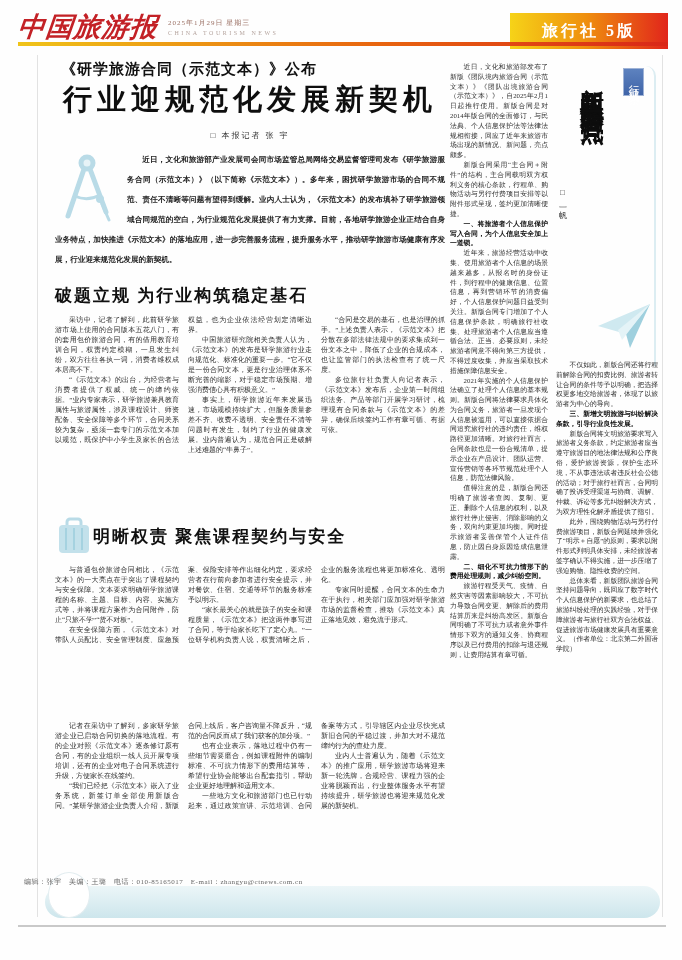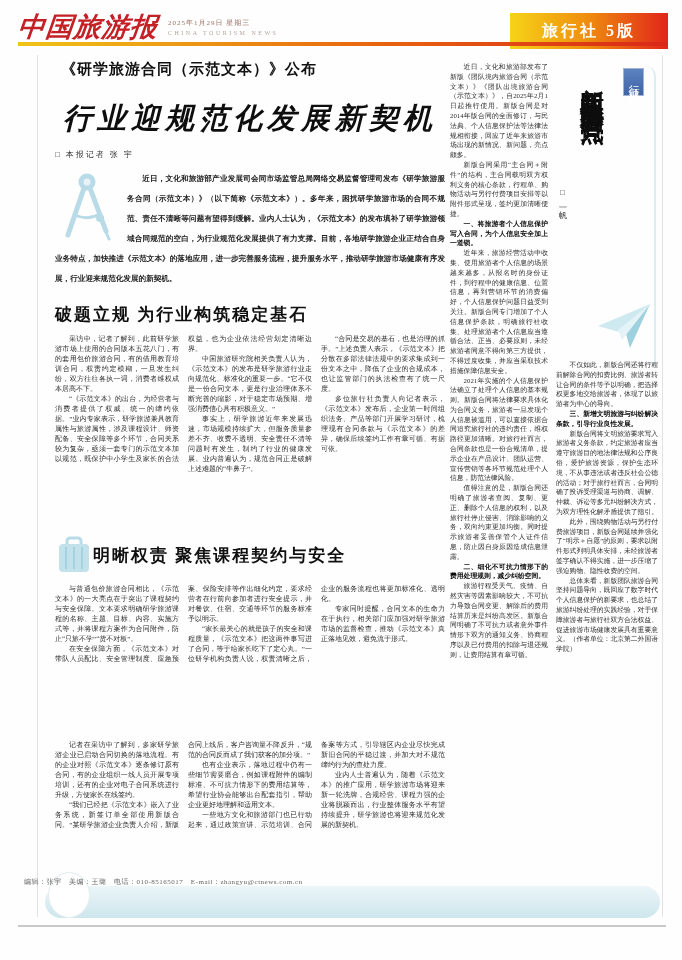--- a/index.html
+++ b/index.html
@@ -22,22 +22,22 @@
                background:linear-gradient(90deg,#f0c419 0%,#e8650f 55%,#d92718 100%); }
 
   
   .frame { position:absolute; left:37px; top:55px; width:626px; height:862px;
            border-left:1px solid #e2e2e2; border-right:1px solid #e2e2e2; }
 
   
   .main-art { position:absolute; left:55px; top:60px; width:390px; }
   .kicker { font-size:15px; font-weight:bold; letter-spacing:1px; color:#111; margin-left:6px; }
   .headline { font-size:29px; font-weight:bold; letter-spacing:5px; color:#0e0e0e;
-              text-align:center; margin-top:20px;font-style:italic; }
-  .byline { font-size:8px; color:#333; margin-top:10px; letter-spacing:2px; }
+              text-align:center; margin-top:1px; }
+  .byline { font-size:8px; color:#333; text-align:center; margin-top:10px; letter-spacing:2px; }
   .lede { margin-top:9px; font-size:7.6px; line-height:20px; color:#222; text-align:justify;
           font-weight:bold; }
   .lede-icon { float:left; width:64px; height:72px; margin:2px 8px 0 0; }
   .lede p { text-indent:2em; }
   .sec-head { font-size:17px; font-weight:bold; letter-spacing:2px; color:#101010;
               text-align:left; margin-top:14px; }
   .sec-head-row { display:flex; align-items:center; margin-top:12px; }
   .sec-head-row .sec-head { flex:1; margin-top:0; }
   .sec-icon { width:38px; height:42px; flex:0 0 auto; }
   .body-cols { margin-top:8px; column-count:3; column-gap:9px; font-size:7px; line-height:10px;

